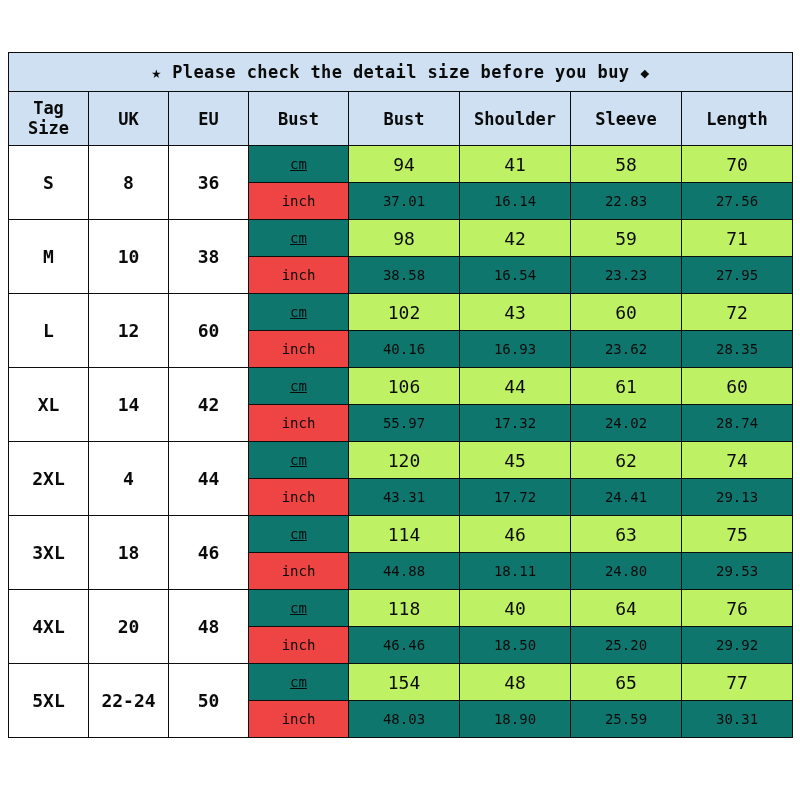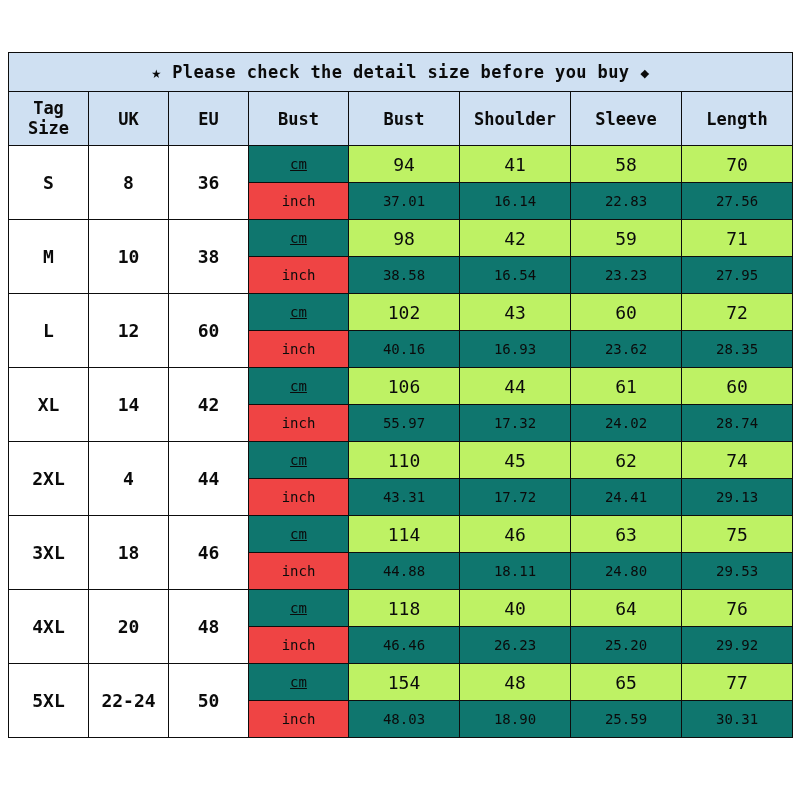--- a/index.html
+++ b/index.html
@@ -193,21 +193,21 @@
           <td class="val-inch">17.32</td>
           <td class="val-inch">24.02</td>
           <td class="val-inch">28.74</td>
         </tr>
 
         <tr>
           <td class="sizecell" rowspan="2">2XL</td>
           <td class="sizecell" rowspan="2">4</td>
           <td class="sizecell" rowspan="2">44</td>
           <td class="unit-cm">cm</td>
-          <td class="val-cm">110</td>
+          <td class="val-cm">120</td>
           <td class="val-cm">45</td>
           <td class="val-cm">62</td>
           <td class="val-cm">74</td>
         </tr>
         <tr>
           <td class="unit-inch">inch</td>
           <td class="val-inch">43.31</td>
           <td class="val-inch">17.72</td>
           <td class="val-inch">24.41</td>
           <td class="val-inch">29.13</td>
@@ -237,21 +237,21 @@
           <td class="sizecell" rowspan="2">48</td>
           <td class="unit-cm">cm</td>
           <td class="val-cm">118</td>
           <td class="val-cm">40</td>
           <td class="val-cm">64</td>
           <td class="val-cm">76</td>
         </tr>
         <tr>
           <td class="unit-inch">inch</td>
           <td class="val-inch">46.46</td>
-          <td class="val-inch">26.23</td>
+          <td class="val-inch">18.50</td>
           <td class="val-inch">25.20</td>
           <td class="val-inch">29.92</td>
         </tr>
 
         <tr>
           <td class="sizecell" rowspan="2">5XL</td>
           <td class="sizecell" rowspan="2">22-24</td>
           <td class="sizecell" rowspan="2">50</td>
           <td class="unit-cm">cm</td>
           <td class="val-cm">154</td>

